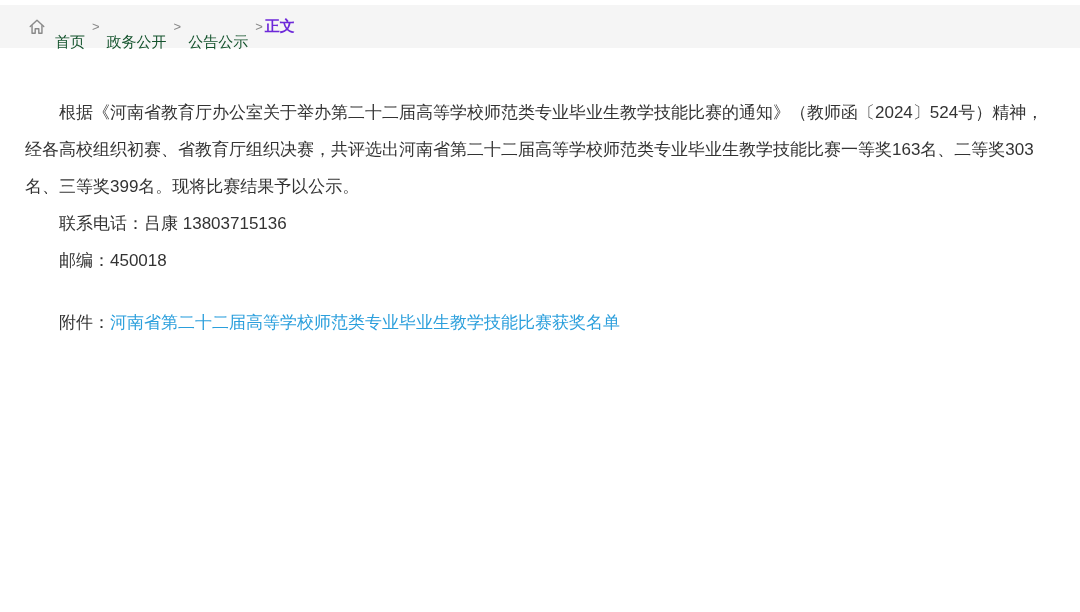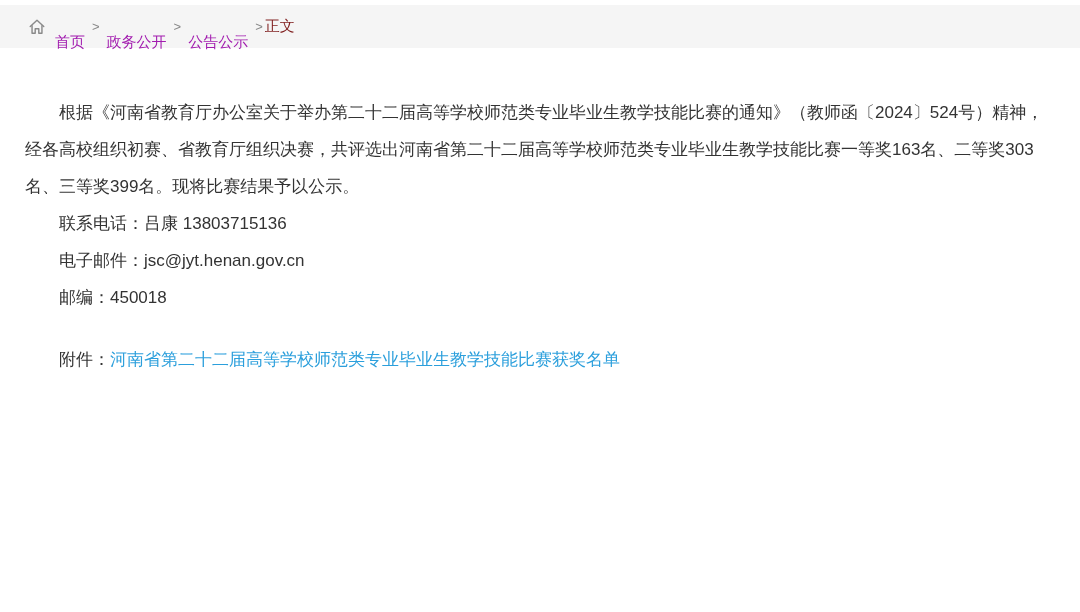--- a/index.html
+++ b/index.html
@@ -29,36 +29,36 @@
     color: #666666;
     box-sizing: border-box;
   }
   .breadcrumb-bar .home-ic {
     display: inline-flex;
     align-items: center;
     margin-right: 9px;
     cursor: pointer;
   }
   .bc-link {
-    color: #a21caf;
+    color: #14532d;
     text-decoration: none;
     cursor: pointer;
     margin-top: 31px;
   }
   .sep {
     margin: 0 7px;
     color: #888888;
     font-size: 13px;
   }
   .sep-tight {
     margin-right: 2px;
   }
   .bc-current {
-    color: #7f1d1d;
-    font-weight: normal;
+    color: #6d28d9;
+    font-weight: bold;
   }
   
   .content {
     padding: 0 25px;
   }
   .page-title {
     margin: 27px 40px 0 40px;
     text-align: center;
     font-size: 28px;
     line-height: 34px;
@@ -103,21 +103,20 @@
   <a class="bc-link">公告公示</a>
   <span class="sep sep-tight">&gt;</span>
   <span class="bc-current">正文</span>
 </nav>
 
 <main class="content">
 
   <div class="body-text">
     <p>根据《河南省教育厅办公室关于举办第二十二届高等学校师范类专业毕业生教学技能比赛的通知》（教师函〔2024〕524号）精神，经各高校组织初赛、省教育厅组织决赛，共评选出河南省第二十二届高等学校师范类专业毕业生教学技能比赛一等奖163名、二等奖303名、三等奖399名。现将比赛结果予以公示。</p>
     <p>联系电话：吕康 13803715136</p>
-    <p>电子邮件：jsc@jyt.henan.gov.cn</p>
     <p>邮编：450018</p>
 
     <p class="attachment">
       <span>附件：</span><a class="attachment-link">河南省第二十二届高等学校师范类专业毕业生教学技能比赛获奖名单</a>
     </p>
 
   </div>
 </main>
 
 </body></html>

